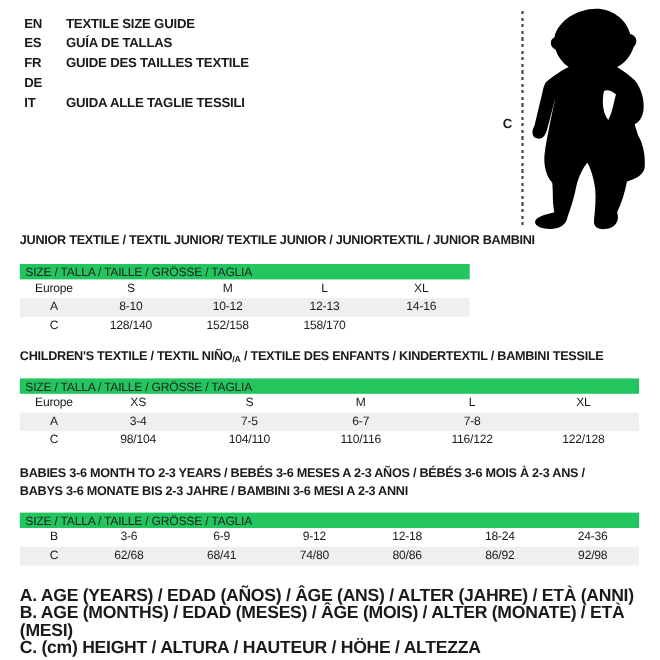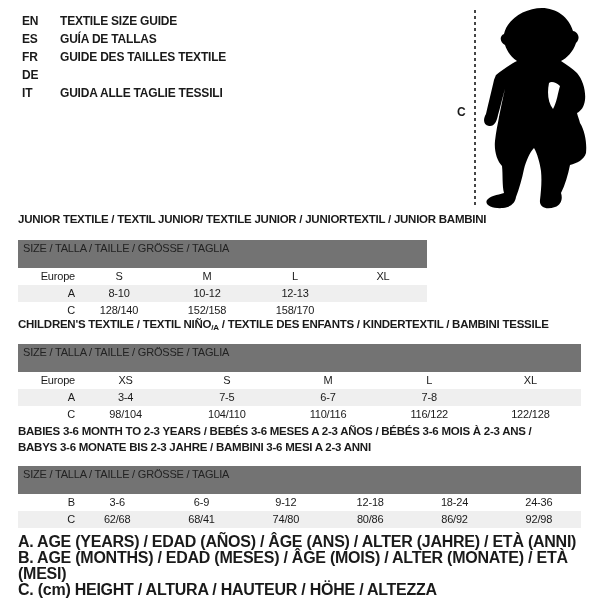--- a/index.html
+++ b/index.html
@@ -18,29 +18,29 @@
   .baby{position:absolute;left:481px;top:3px;}
   
   .heading{position:absolute;left:18px;font-size:11.5px;font-weight:bold;letter-spacing:-0.25px;white-space:nowrap;}
   .heading .subsmall{font-size:8px;vertical-align:-2px;letter-spacing:-0.2px;}
   .heading2l{line-height:15.5px;white-space:normal;}
   
   .sizetable{position:absolute;left:18px;}
   .t1{width:409px;}
   .t2{width:563px;}
   .t3{width:563px;}
-  .sizebar{height:28px;line-height:17px;background:#737373;color:#222;
+  .sizebar{height:14px;line-height:17px;background:#22c55e;color:#222;
     font-size:11px;padding-left:5px;letter-spacing:-0.2px;}
   .trow{display:grid;height:17px;line-height:17px;font-size:11px;letter-spacing:-0.2px;}
   .t1 .trow{grid-template-columns:57px repeat(4,1fr);}
   .t2 .trow{grid-template-columns:57px repeat(5,1fr);}
   .t3 .trow{grid-template-columns:57px repeat(6,1fr);}
   .trow.alt{background:#efefef;}
   .cell{text-align:center;}
-  .cell.label{text-align:right;padding-left:5px;}
+  .cell.label{text-align:center;padding-left:5px;}
   
   .footnotes{position:absolute;left:18px;top:534px;font-size:16px;font-weight:bold;
     line-height:16px;letter-spacing:-0.25px;}
 </style>
 </head>
 <body>
 
 <div class="canvas">
 
   <div class="langs">
@@ -118,20 +118,21 @@
       <div class="cell">S</div>
       <div class="cell">M</div>
       <div class="cell">L</div>
       <div class="cell">XL</div>
     </div>
     <div class="trow alt">
       <div class="cell label">A</div>
       <div class="cell">8-10</div>
       <div class="cell">10-12</div>
       <div class="cell">12-13</div>
+      <div class="cell">14-16</div>
     </div>
     <div class="trow">
       <div class="cell label">C</div>
       <div class="cell">128/140</div>
       <div class="cell">152/158</div>
       <div class="cell">158/170</div>
     </div>
   </div>
 
   <div class="heading" style="top:318px">

